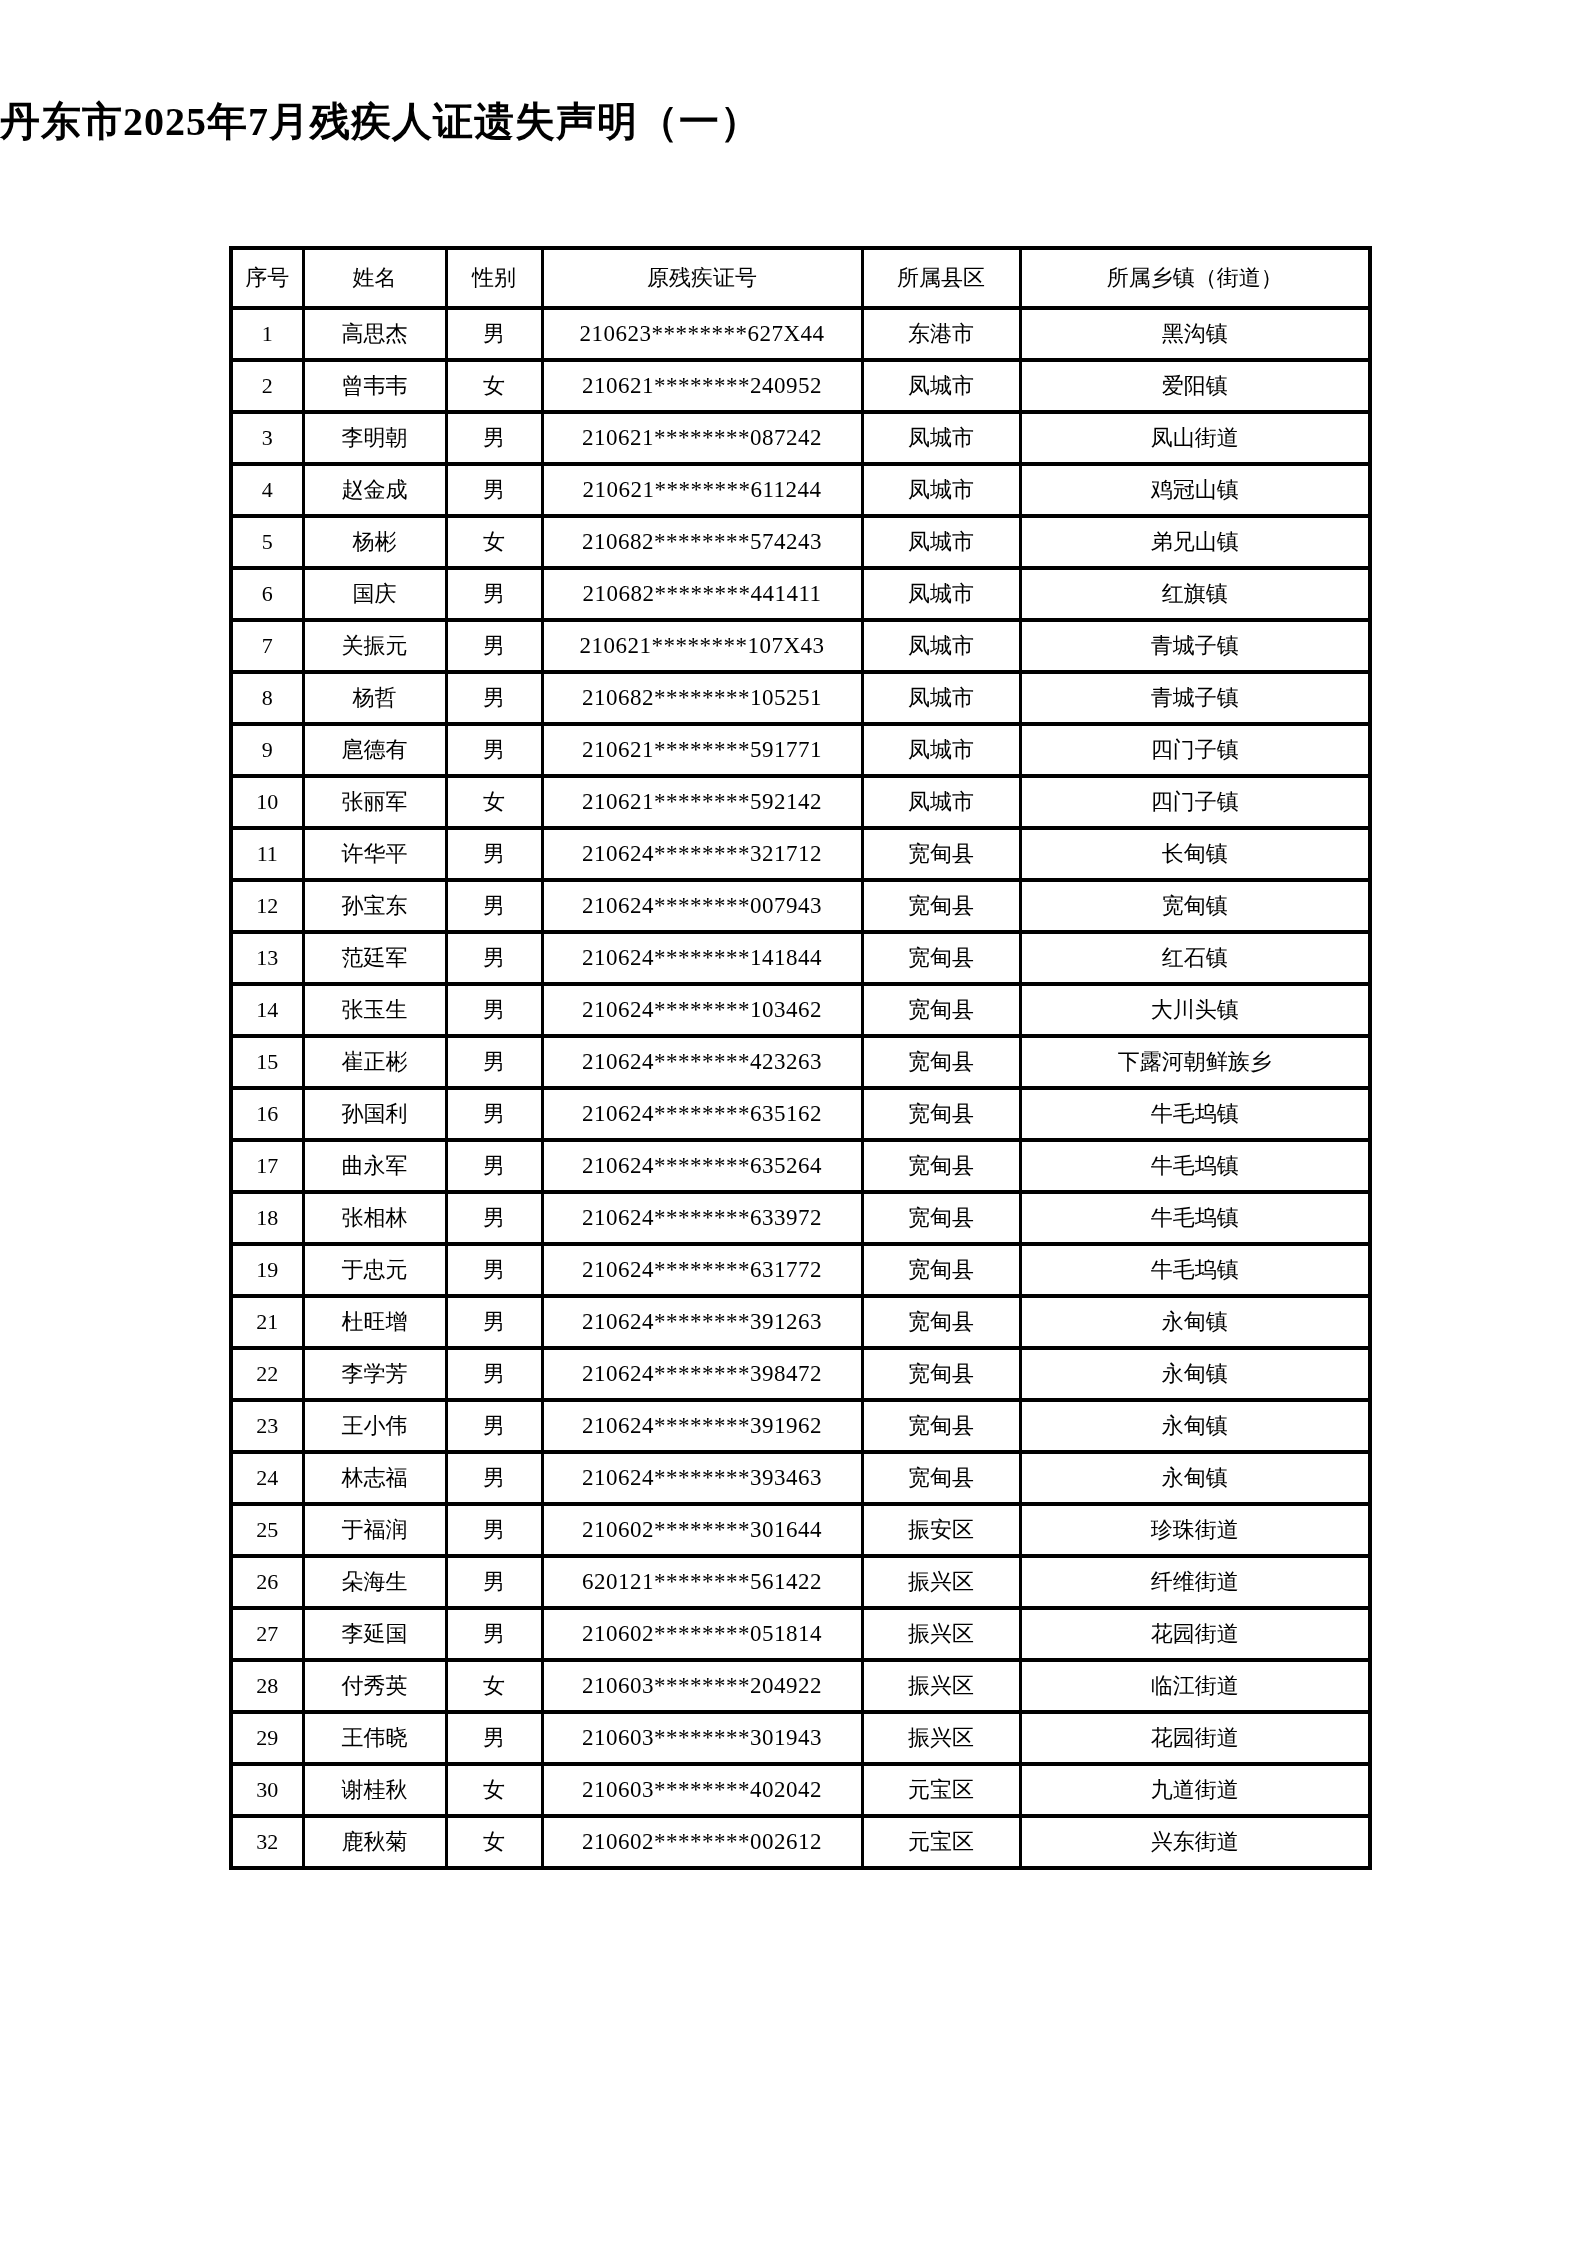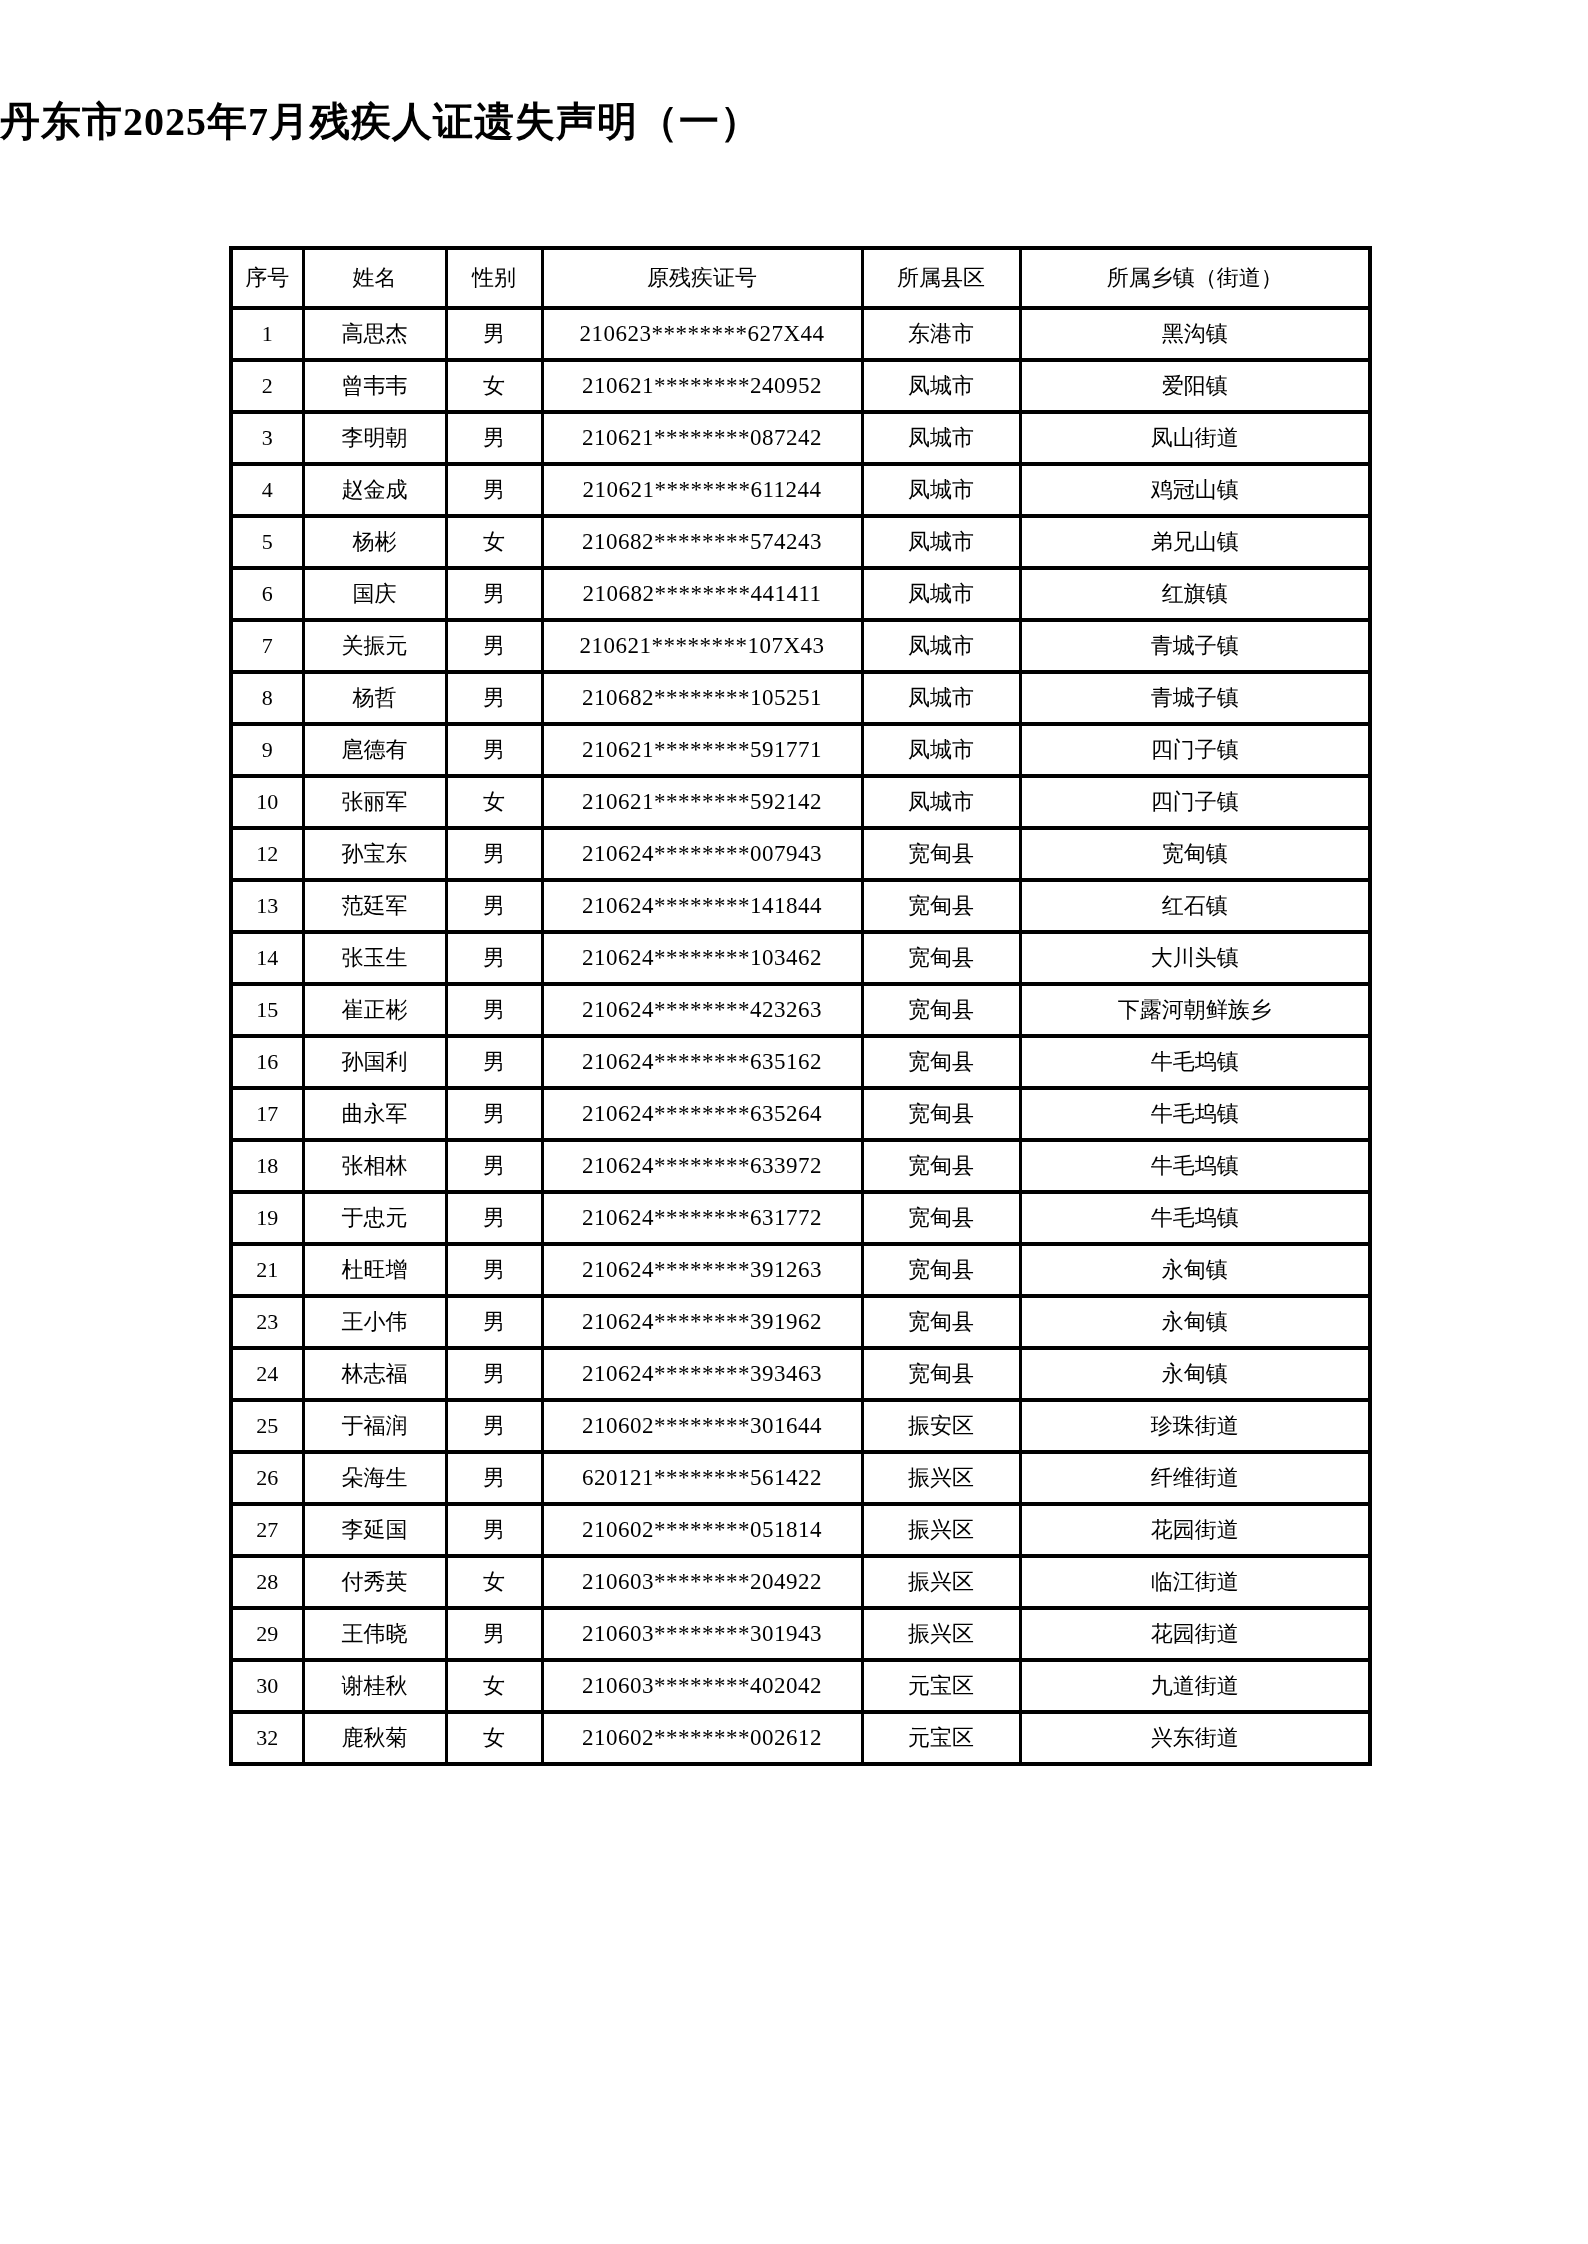--- a/index.html
+++ b/index.html
@@ -169,20 +169,28 @@
         </tr>
         <tr>
           <td>10</td>
           <td>张丽军</td>
           <td>女</td>
           <td class="cert">210621********592142</td>
           <td>凤城市</td>
           <td>四门子镇</td>
         </tr>
         <tr>
+          <td>11</td>
+          <td>许华平</td>
+          <td>男</td>
+          <td class="cert">210624********321712</td>
+          <td>宽甸县</td>
+          <td>长甸镇</td>
+        </tr>
+        <tr>
           <td>12</td>
           <td>孙宝东</td>
           <td>男</td>
           <td class="cert">210624********007943</td>
           <td>宽甸县</td>
           <td>宽甸镇</td>
         </tr>
         <tr>
           <td>13</td>
           <td>范廷军</td>
@@ -237,20 +245,28 @@
           <td>男</td>
           <td class="cert">210624********631772</td>
           <td>宽甸县</td>
           <td>牛毛坞镇</td>
         </tr>
         <tr>
           <td>21</td>
           <td>杜旺增</td>
           <td>男</td>
           <td class="cert">210624********391263</td>
+          <td>宽甸县</td>
+          <td>永甸镇</td>
+        </tr>
+        <tr>
+          <td>22</td>
+          <td>李学芳</td>
+          <td>男</td>
+          <td class="cert">210624********398472</td>
           <td>宽甸县</td>
           <td>永甸镇</td>
         </tr>
         <tr>
           <td>23</td>
           <td>王小伟</td>
           <td>男</td>
           <td class="cert">210624********391962</td>
           <td>宽甸县</td>
           <td>永甸镇</td>

